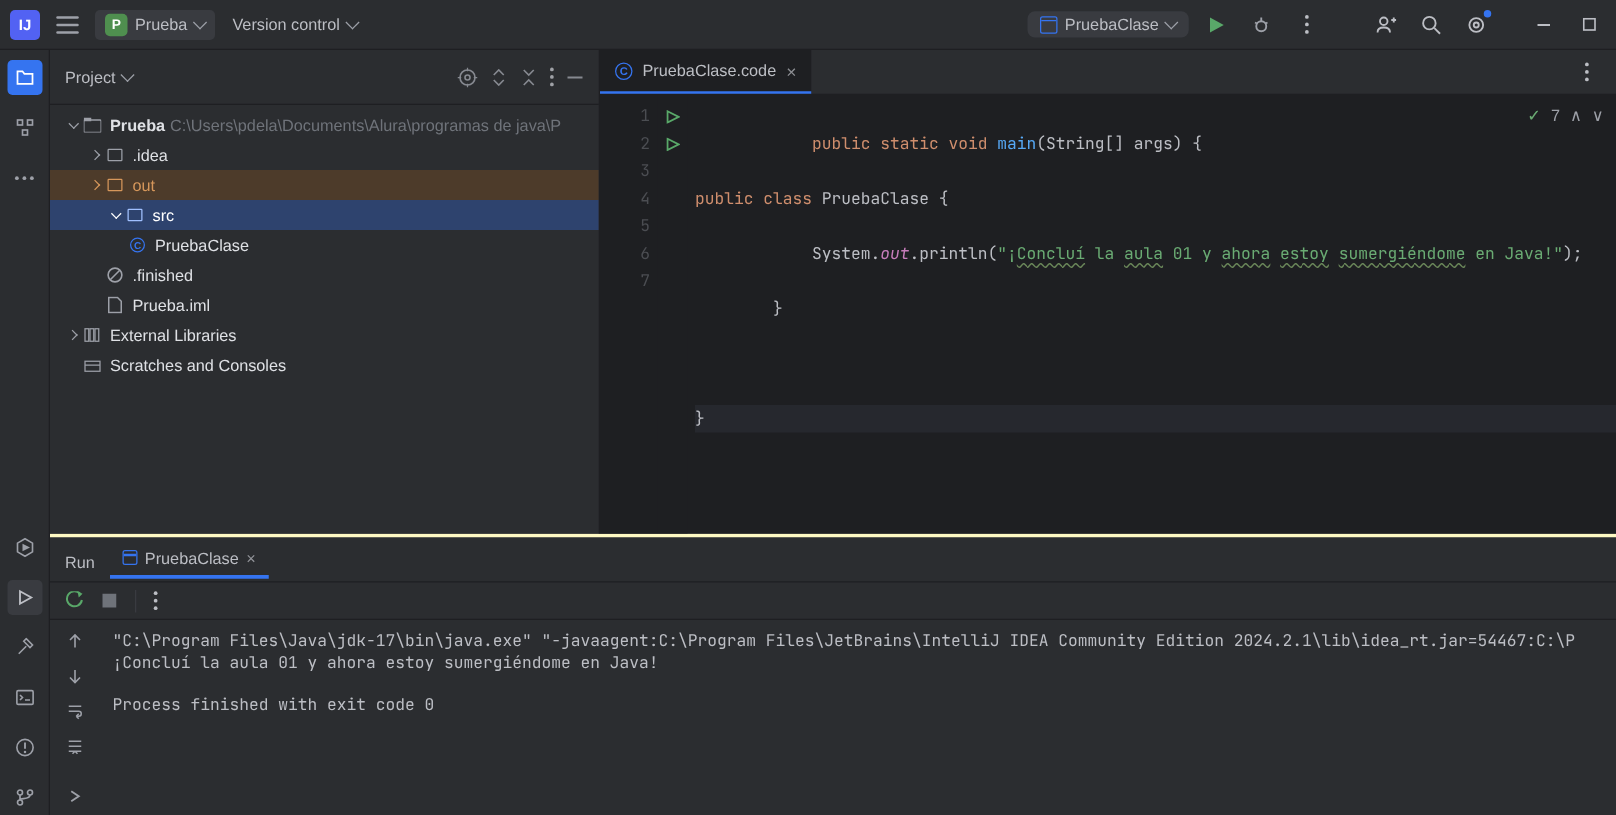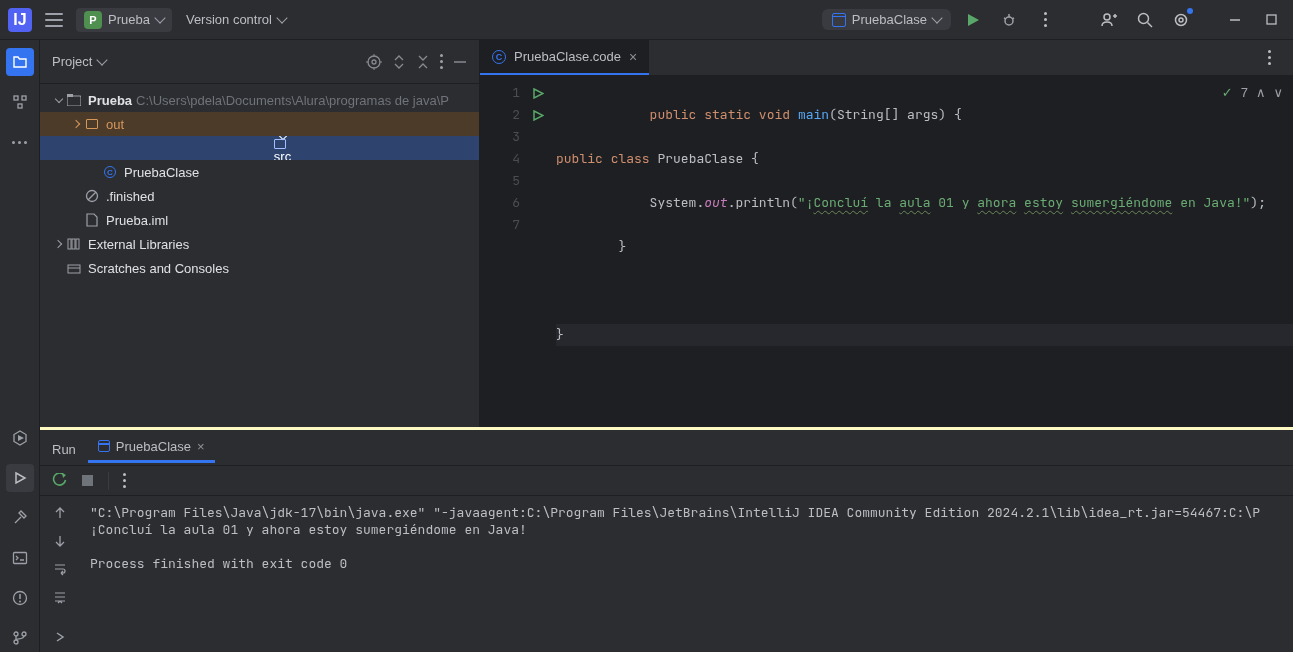--- a/index.html
+++ b/index.html
@@ -15,21 +15,21 @@
 .topbar {
   height: 40px; display: flex; align-items: center;
   background: #2b2d30; border-bottom: 1px solid #1e1f22;
   padding: 0 8px; gap: 10px;
 }
 .tb-left, .tb-right { display: flex; align-items: center; gap: 8px; }
 .tb-right { margin-left: auto; }
 .logo {
   width: 24px; height: 24px; border-radius: 4px; background: #5262f3;
   display: flex; align-items: center; justify-content: center;
-  color: #fff; font-weight: bold; font-size: 16px;
+  color: #fff; font-weight: bold; font-size: 12px;
 }
 .hamburger { width: 18px; height: 14px; display: flex; flex-direction: column; justify-content: space-between; cursor: pointer; }
 .hamburger span { height: 2px; background: #9da0a8; border-radius: 1px; }
 .proj-chip {
   display: flex; align-items: center; gap: 6px;
   padding: 3px 8px; border-radius: 4px; background: #393b40;
 }
 .proj-badge {
   width: 18px; height: 18px; background: #4f8f4f; color: #fff;
   font-size: 11px; font-weight: bold; border-radius: 4px;
@@ -319,30 +319,39 @@
               </div>
             <div class="ic">
                 <svg width="14" height="12">
                   <rect x="0" y="2" width="14" height="10" rx="1" fill="none" stroke="#9da0a8" stroke-width="1.2"></rect>
                   <rect x="0" y="0" width="6" height="3" fill="#9da0a8"></rect>
                 </svg>
               </div>
             <span class="lbl" style="font-weight:600;">Prueba</span>
             <span class="path">C:\Users\pdela\Documents\Alura\programas de java\P</span>
           </div>
+          <div class="trow" style="padding-left:30px;">
+            <div class="arrow">
+                <div class="a closed"></div>
+              </div>
+            <div class="ic">
+                <div class="folder"></div>
+              </div>
+            <span class="lbl">.idea</span>
+          </div>
           <div class="trow hl-orange" style="padding-left:30px;">
             <div class="arrow">
                 <div class="a closed" style="border-color:#d6975b;"></div>
               </div>
             <div class="ic">
                 <div class="folder orange"></div>
               </div>
             <span class="lbl">out</span>
           </div>
-          <div class="trow hl-blue" style="padding-left:46px;flex-direction:column;">
+          <div class="trow hl-blue" style="padding-left:46px;">
             <div class="arrow">
                 <div class="a open" style="border-color:#fff;"></div>
               </div>
             <div class="ic">
                 <div class="folder blue" style="border-color:#a0c0ff;"></div>
               </div>
             <span class="lbl">src</span>
           </div>
           <div class="trow" style="padding-left:62px;">
             <div class="ic">

